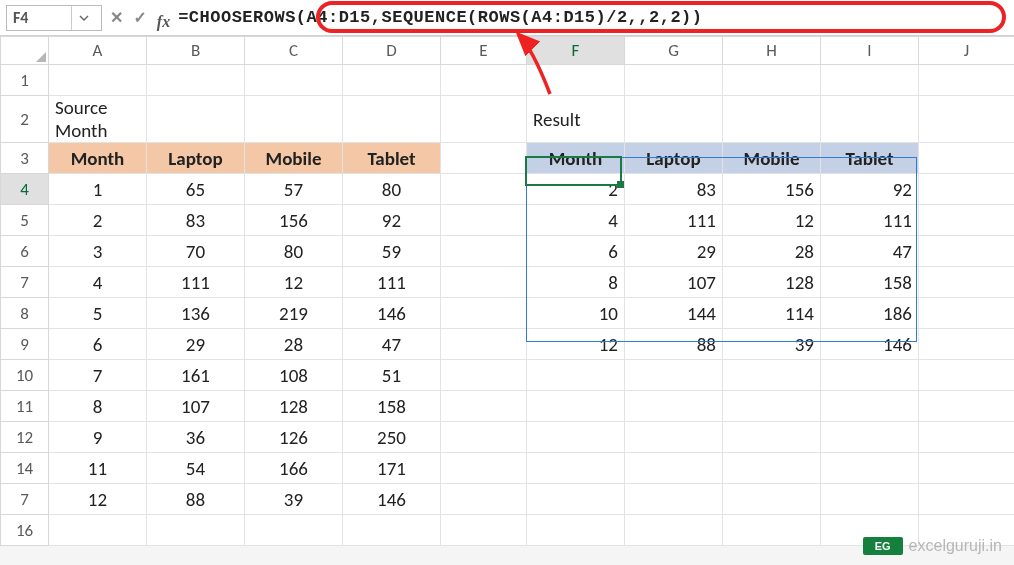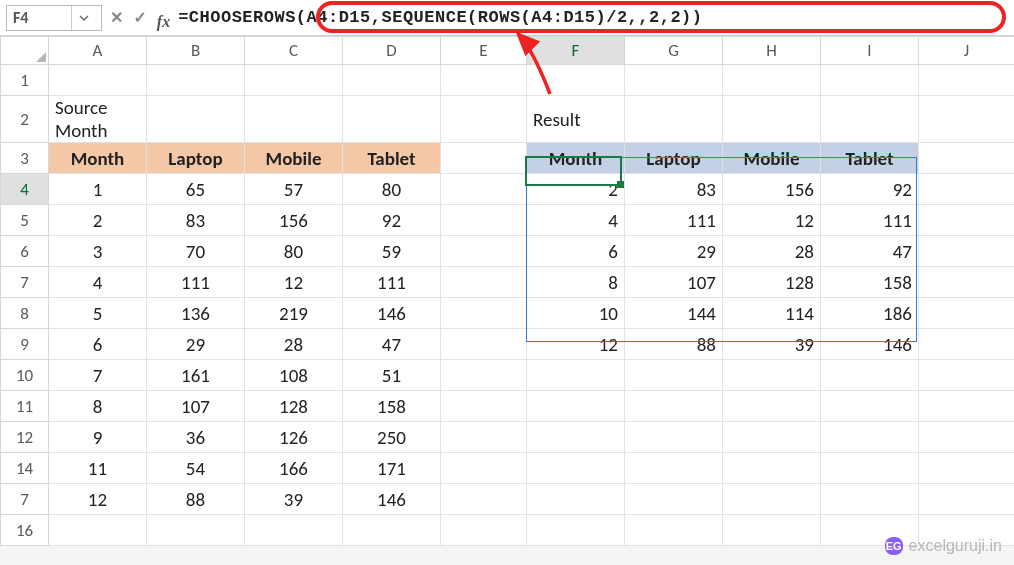--- a/index.html
+++ b/index.html
@@ -160,23 +160,23 @@
   .watermark {
     position: absolute;
     right: 12px;
     bottom: 10px;
     color: #b7b7b7;
     font-size: 16px;
     display:flex; align-items:center; gap:6px;
     font-family: Arial, sans-serif;
   }
   .watermark .logo {
-    width:18px; height:18px; background:#8b5cf6; color:#fff;
+    width:40px; height:18px; background:#15803d; color:#fff;
     font-size:11px; display:flex; align-items:center; justify-content:center;
-    font-weight:bold; border-radius:8px;
+    font-weight:bold; border-radius:2px;
   }
 </style>
 </head>
 <body>
 
 <div class="formula-bar">
   <div class="name-box">
     <span>F4</span>
     <span class="chev">
       <svg width="10" height="10" viewBox="0 0 10 10">

